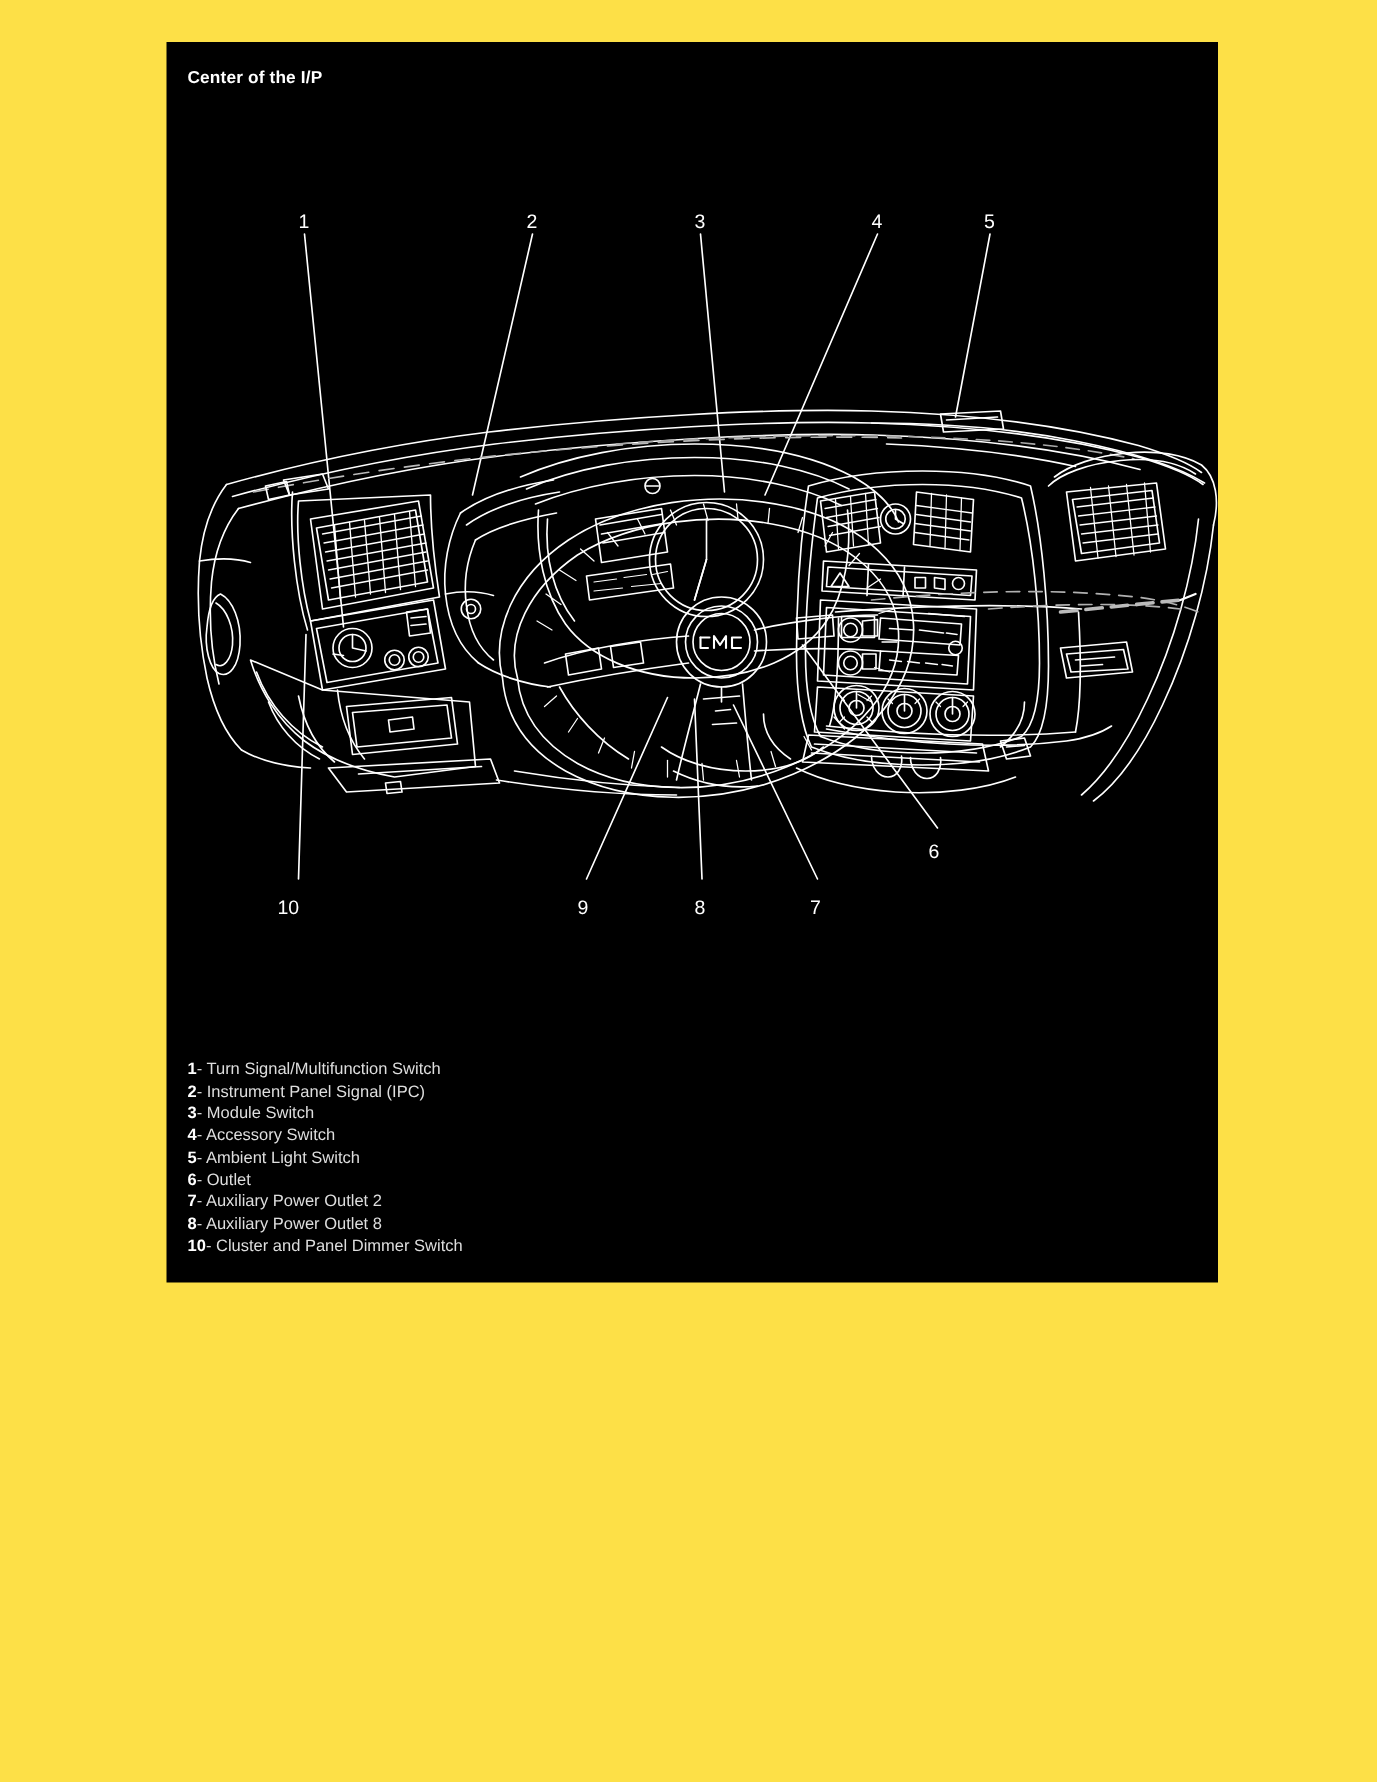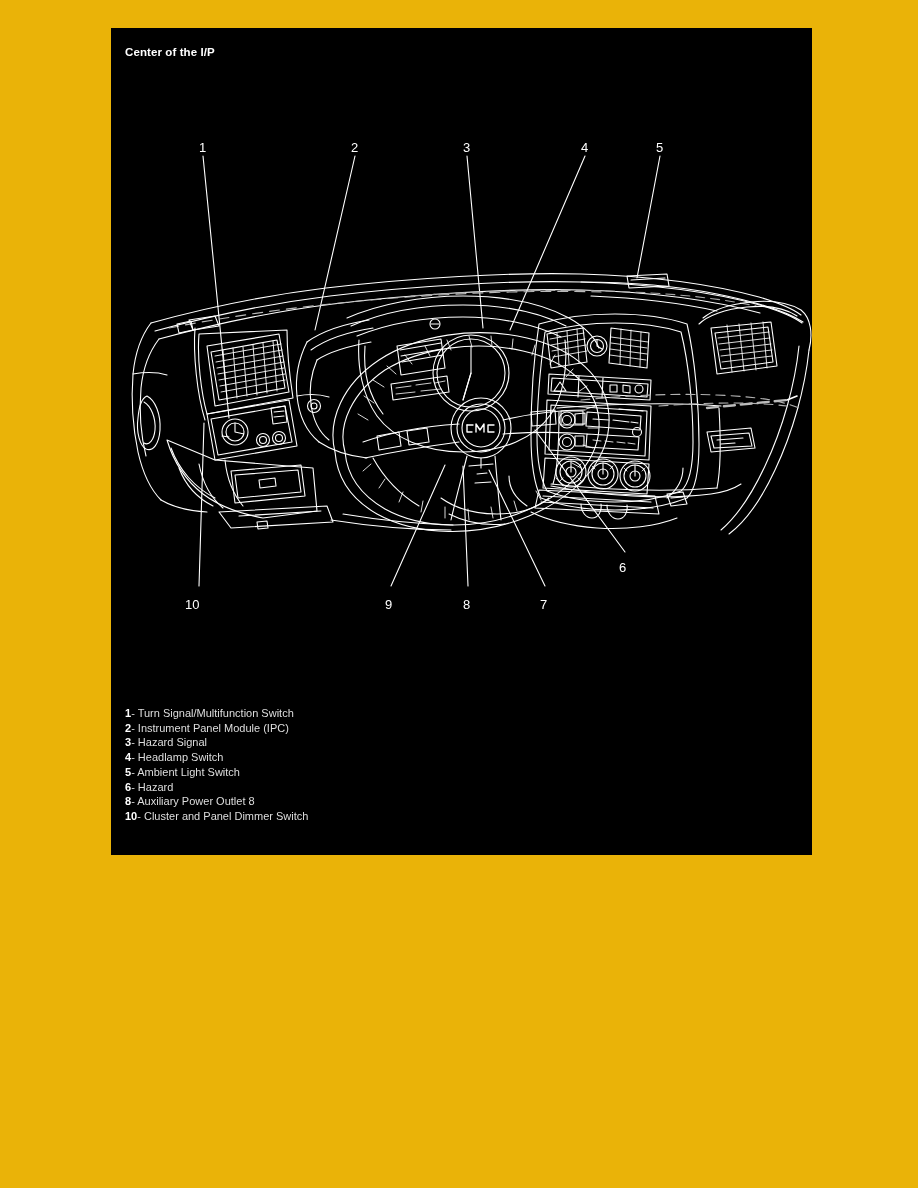--- a/index.html
+++ b/index.html
@@ -11,21 +11,21 @@
     width: 918px;
     height: 1188px;
     font-family: "Liberation Sans", sans-serif;
     -webkit-font-smoothing: antialiased;
   }
 
   .page {
     position: relative;
     width: 918px;
     height: 1188px;
-    background: #eab308;
+    background: #fde047;
     overflow: hidden;
   }
 
   
   .figure-panel {
     position: absolute;
     left: 111px;
     top: 28px;
     width: 701px;
     height: 827px;
@@ -508,43 +508,47 @@
 
     <div class="legend">
 
       <div class="legend-row">
         <span class="legend-num">1</span><span class="legend-dash">-</span>
         <span class="legend-label">Turn Signal/Multifunction Switch</span>
       </div>
 
       <div class="legend-row">
         <span class="legend-num">2</span><span class="legend-dash">-</span>
-        <span class="legend-label">Instrument Panel Module (IPC)</span>
+        <span class="legend-label">Instrument Panel Signal (IPC)</span>
       </div>
 
       <div class="legend-row">
         <span class="legend-num">3</span><span class="legend-dash">-</span>
-        <span class="legend-label">Hazard Signal</span>
+        <span class="legend-label">Module Switch</span>
       </div>
 
       <div class="legend-row">
         <span class="legend-num">4</span><span class="legend-dash">-</span>
-        <span class="legend-label">Headlamp Switch</span>
+        <span class="legend-label">Accessory Switch</span>
       </div>
 
       <div class="legend-row">
         <span class="legend-num">5</span><span class="legend-dash">-</span>
         <span class="legend-label">Ambient Light Switch</span>
       </div>
 
       <div class="legend-row">
         <span class="legend-num">6</span><span class="legend-dash">-</span>
-        <span class="legend-label">Hazard</span>
-      </div>
-
+        <span class="legend-label">Outlet</span>
+      </div>
+
+      <div class="legend-row">
+        <span class="legend-num">7</span><span class="legend-dash">-</span>
+        <span class="legend-label">Auxiliary Power Outlet 2</span>
+      </div>
 
       <div class="legend-row">
         <span class="legend-num">8</span><span class="legend-dash">-</span>
         <span class="legend-label">Auxiliary Power Outlet 8</span>
       </div>
 
 
       <div class="legend-row">
         <span class="legend-num">10</span><span class="legend-dash">-</span>
         <span class="legend-label">Cluster and Panel Dimmer Switch</span>

